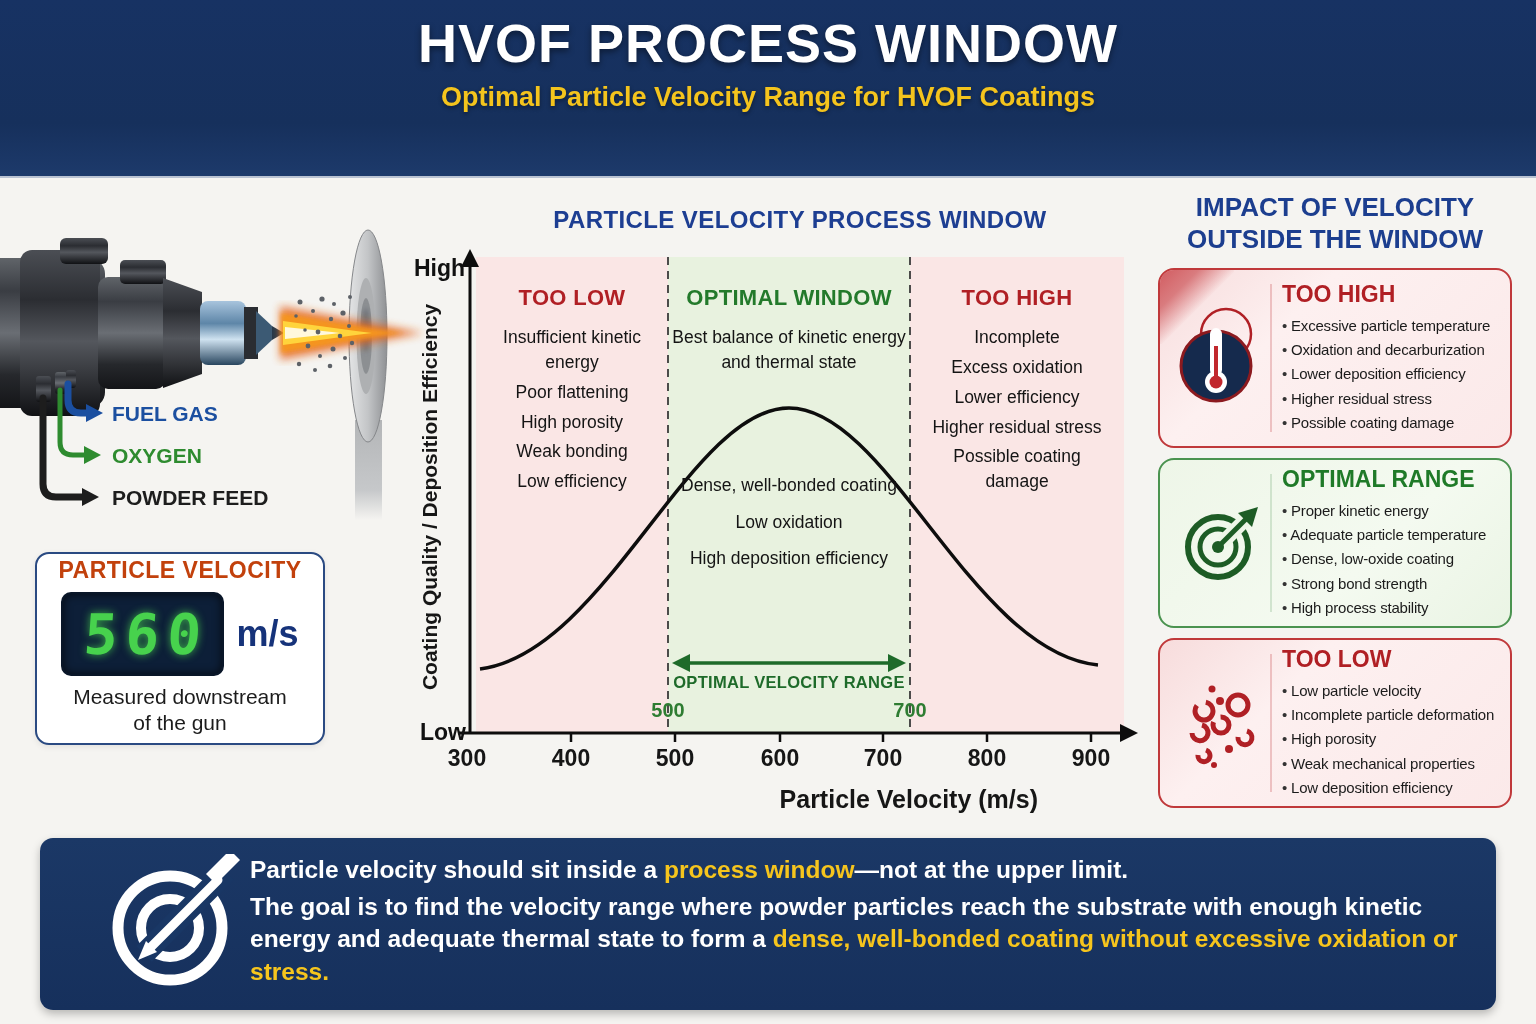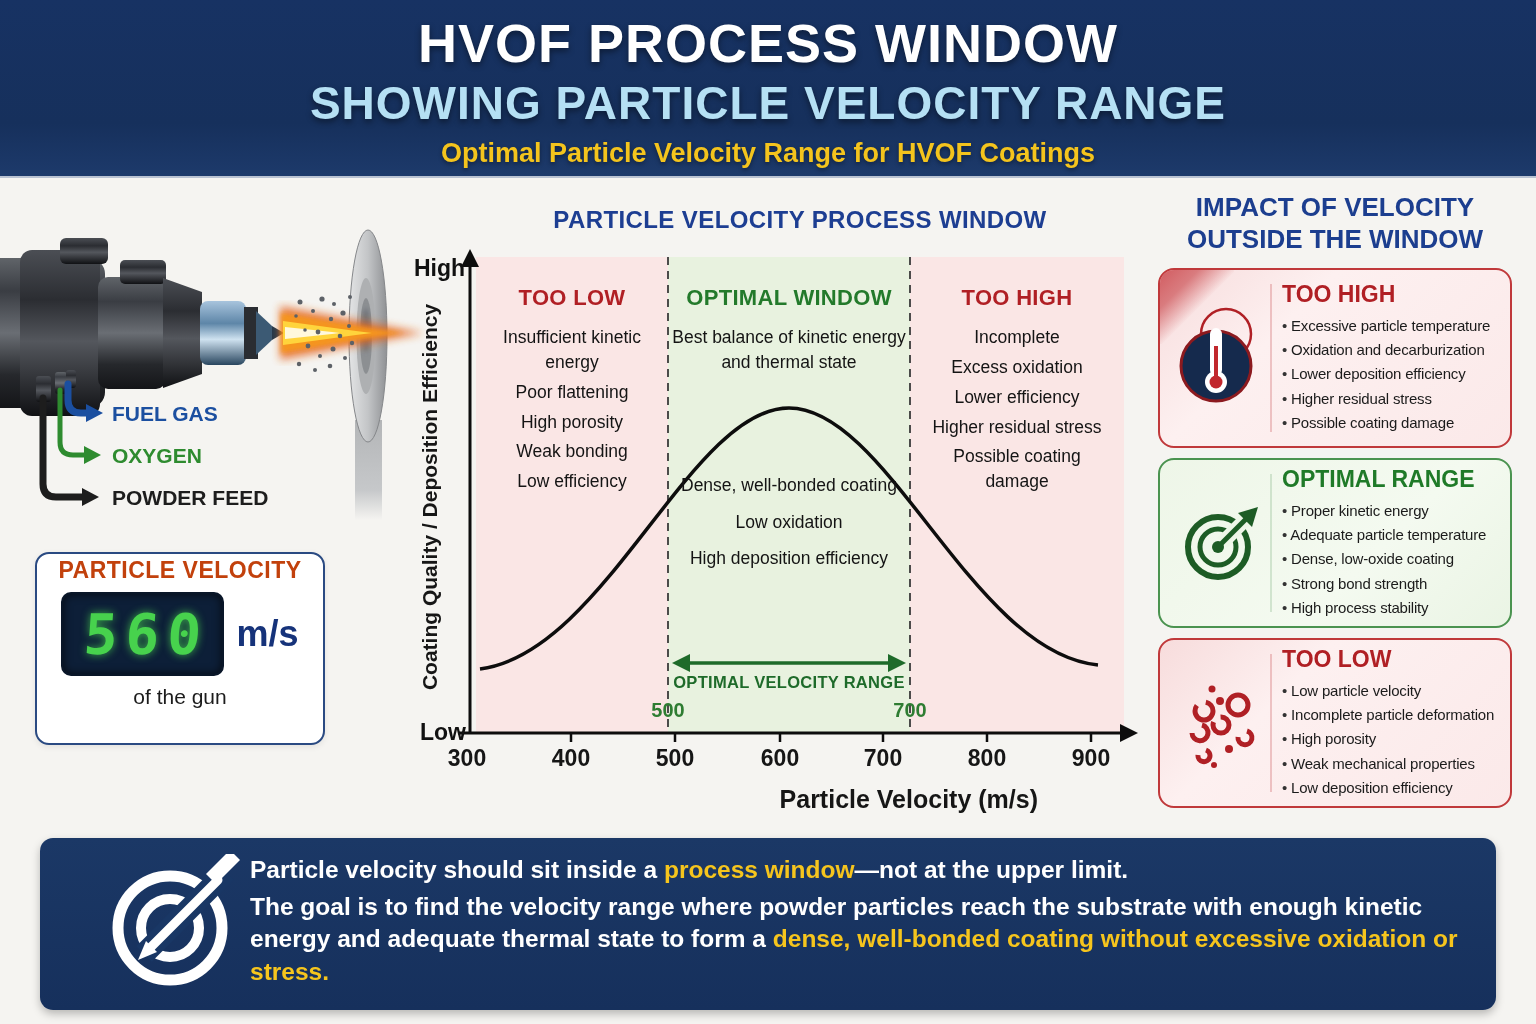--- a/index.html
+++ b/index.html
@@ -91,21 +91,20 @@
   .foot-line1 { margin-bottom:4px; }
   .hl { color:#f6c51d; }
 </style>
 </head>
 <body>
 
 <div class="page">
 
   <div class="hdr">
     <h1>HVOF PROCESS WINDOW</h1>
-    <h2>SHOWING PARTICLE VELOCITY RANGE</h2>
     <h3>Optimal Particle Velocity Range for HVOF Coatings</h3>
   </div>
 
   <svg class="gun-svg" width="460" height="350" viewBox="0 0 460 350">
     <defs>
       <linearGradient id="gmA" x1="0" y1="0" x2="0" y2="1">
         <stop offset="0" stop-color="#606469"></stop>
           <stop offset=".22" stop-color="#3a3d43"></stop>
         <stop offset=".5" stop-color="#6a6e74"></stop>
           <stop offset=".78" stop-color="#26282c"></stop>
@@ -213,20 +212,21 @@
 
   <div class="vbox">
     <div class="vbox-title">PARTICLE VELOCITY</div>
     <div class="vbox-row">
       <div class="lcd">
         <span>560</span>
       </div>
       <div class="unit">m/s</div>
     </div>
     <div class="vbox-cap">
+      <div>Measured downstream</div>
       <div>of the gun</div>
     </div>
   </div>
 
   <div class="chart">
     <div class="chart-title">PARTICLE VELOCITY PROCESS WINDOW</div>
     <div class="plot">
       <svg width="740" height="583" viewBox="0 0 740 583">
 
         <rect x="76" y="12" width="192" height="476" fill="#fae6e5"></rect>

